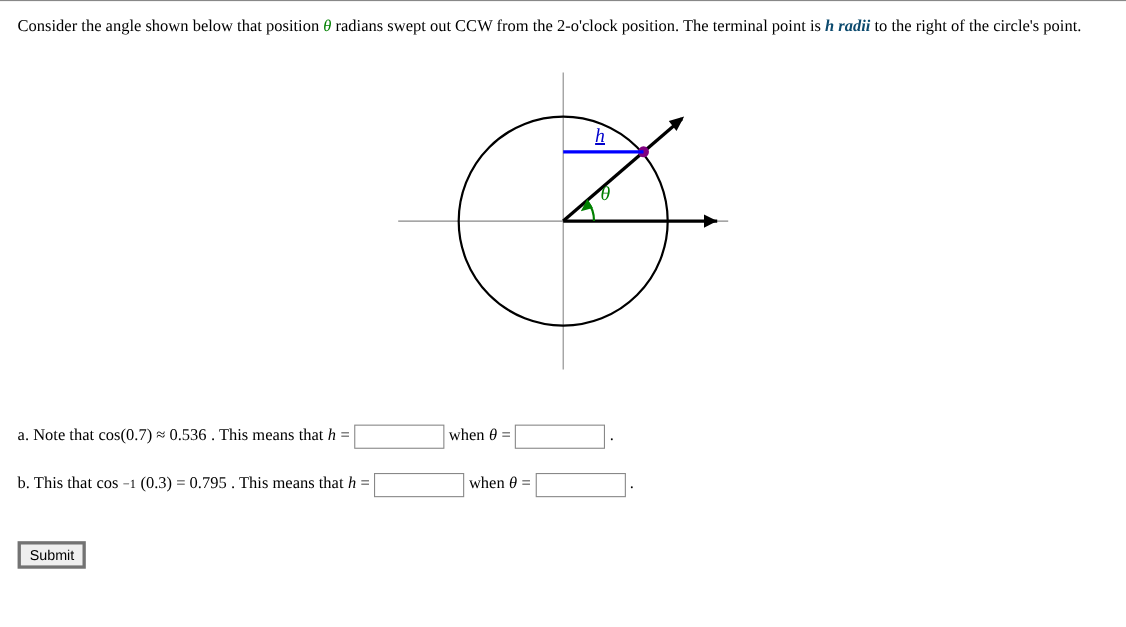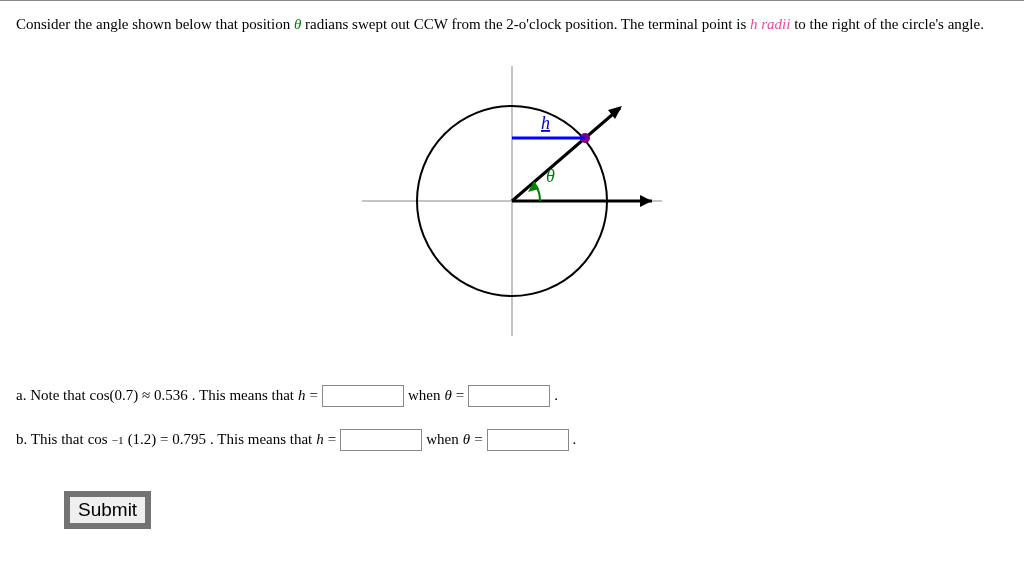--- a/index.html
+++ b/index.html
@@ -17,21 +17,22 @@
     .intro-text {
       line-height: 1.5;
       margin-bottom: 8px;
     }
     .theta {
       font-style: italic;
       color: #008000;
     }
     .h-radii {
       font-style: italic;
-      color: #ec4899;
+      color: #0c4a6e;
+      font-weight: bold;
     }
     .diagram-container {
       text-align: center;
       margin: 10px 0 25px 0;
     }
     .diagram {
       display: inline-block;
     }
     .questions {
       margin-top: 20px;
@@ -59,34 +60,33 @@
       height: 22px;
       width: 82px;
       font-size: 13px;
       padding: 1px 3px;
       background: #fff;
     }
     .submit-btn {
       margin-top: 18px;
       padding: 2px 8px;
       font-family: Arial, sans-serif;
-      font-size: 19px;
+      font-size: 13px;
       background: #efefef;
-      border: 6px solid #737373;
+      border: 3px solid #737373;
       cursor: pointer;
-      margin-left: 48px;
     }
   </style>
 </head>
 <body>
 
 
 
 <div class="intro-text">
-  <span>Consider the angle shown below that position </span><span class="theta">θ</span><span> radians swept out CCW from the 2-o'clock position. The terminal point is </span><span class="h-radii">h radii</span><span> to the right of the circle's angle.</span>
+  <span>Consider the angle shown below that position </span><span class="theta">θ</span><span> radians swept out CCW from the 2-o'clock position. The terminal point is </span><span class="h-radii">h radii</span><span> to the right of the circle's point.</span>
 </div>
 
 <div class="diagram-container">
   <div class="diagram">
     <svg width="380" height="310" viewBox="0 0 380 310">
 
       <line x1="40" y1="155" x2="340" y2="155" stroke="#888" stroke-width="1"></line>
       <line x1="190" y1="20" x2="190" y2="290" stroke="#888" stroke-width="1"></line>
 
       <circle cx="190" cy="155" r="95" fill="none" stroke="#000" stroke-width="2"></circle>
@@ -121,21 +121,21 @@
     <span class="math math-i">θ</span>
     <span class="math"> = </span>
     <input type="text" style="">
     <span class="math">.</span>
   </div>
 
   <div class="question-row">
     <span class="math">b. This that </span>
     <span class="math">cos</span>
       <span class="math sup">−1</span>
-      <span class="math">(1.2) = 0.795</span>
+      <span class="math">(0.3) = 0.795</span>
     <span class="math">. This means that </span>
     <span class="math math-i">h</span>
     <span class="math"> = </span>
     <input type="text" style="">
     <span class="math"> when </span>
     <span class="math math-i">θ</span>
     <span class="math"> = </span>
     <input type="text" style="">
     <span class="math">.</span>
   </div>

